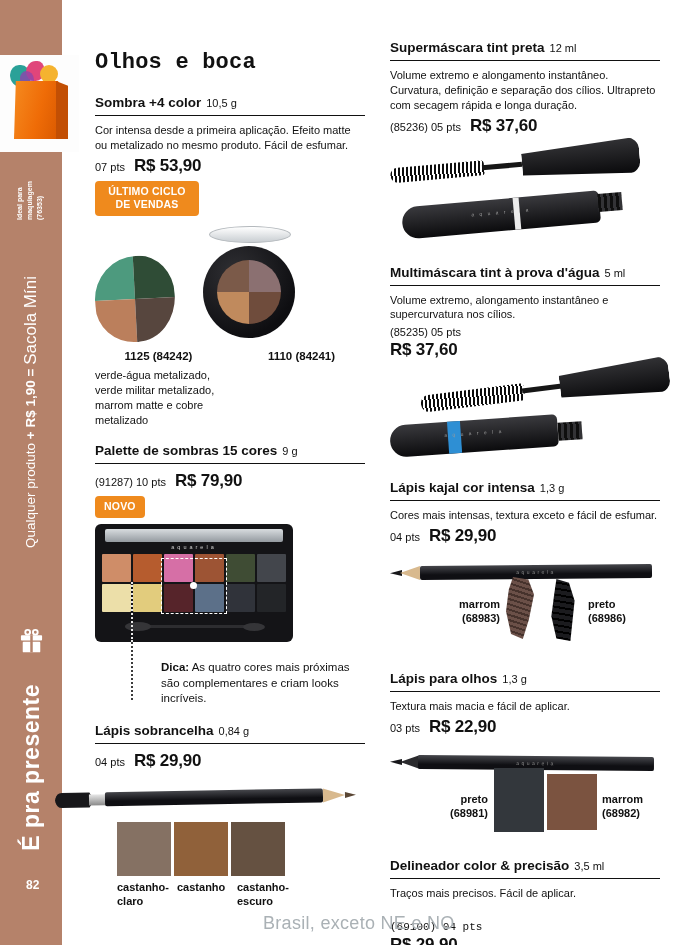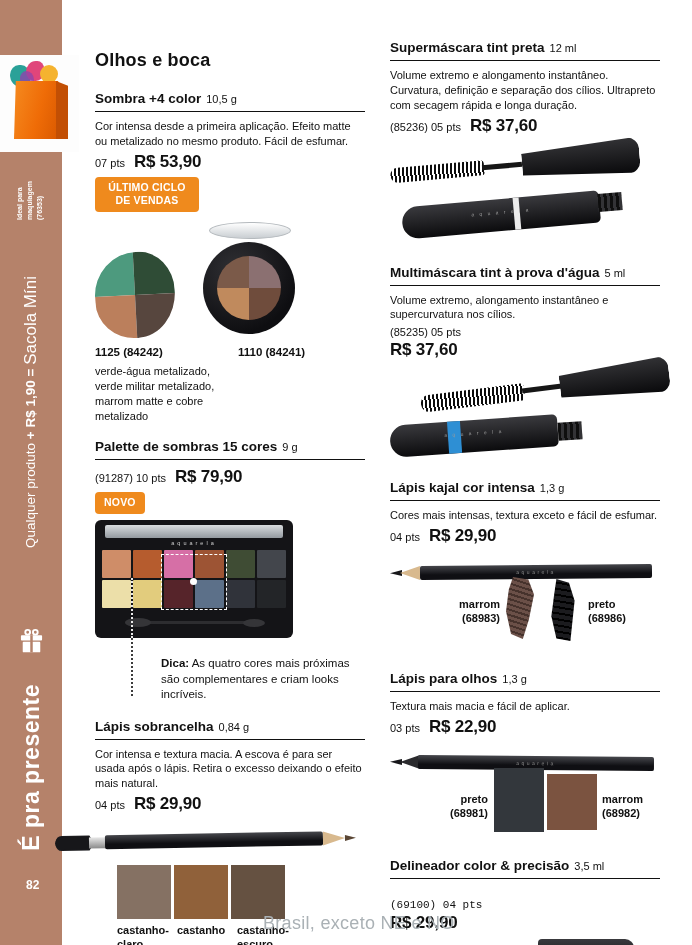--- a/index.html
+++ b/index.html
@@ -24,21 +24,21 @@
   .promo-bold{font-weight:bold;}
   .promo-product{font-size:17px;}
   .gift-wrap{position:absolute;left:18px;top:628px;width:27px;height:27px;}
   .side-big{position:absolute;left:0;top:660px;width:62px;height:214px;display:flex;align-items:center;justify-content:center;}
   .side-big .v-text{font-size:23px;font-weight:bold;letter-spacing:.5px;}
   .page-num{position:absolute;left:26px;top:878px;color:#fff;font-weight:bold;font-size:12px;text-align:right;}
   
   .col{position:absolute;top:0;width:270px;}
   .col-left{left:95px;}
   .col-right{left:390px;}
-  .page-title{margin:50px 0 20px;font-size:18px;font-weight:bold;letter-spacing:.2px;}
+  .page-title{margin:50px 0 20px;font-size:22px;font-weight:bold;letter-spacing:.2px;font-family:Liberation Mono, monospace;}
   .section{margin-bottom:16px;position:relative;}
   .prod-header{border-bottom:1.6px solid #111;padding-bottom:5px;margin-bottom:7px;display:flex;align-items:baseline;gap:5px;}
   .prod-name{font-size:13.5px;font-weight:bold;}
   .prod-size{font-size:11px;}
   .prod-desc{font-size:11px;line-height:1.35;margin:0 0 3px;}
   .price-row{display:flex;align-items:baseline;gap:9px;margin:3px 0 5px;}
   .meta{font-size:11px;}
   .price{font-size:17px;font-weight:bold;letter-spacing:-.2px;}
   .badge{display:inline-block;background:#ef8a1d;color:#fff;font-weight:bold;font-size:10.5px;
          line-height:1.3;padding:4px 9px;border-radius:4px;text-align:center;letter-spacing:.2px;}
@@ -49,21 +49,21 @@
         border-radius:55% 45% 50% 50% / 52% 48% 55% 45%;overflow:hidden;transform:rotate(-3deg);}
   .compact{position:relative;width:96px;height:120px;}
   .lid{position:absolute;left:8px;top:4px;width:80px;height:15px;border-radius:50%;
        background:linear-gradient(180deg,#ffffff,#c9ced2);border:1px solid #b4b9bd;}
   .compact-base{position:absolute;left:2px;top:24px;width:92px;height:92px;border-radius:50%;
        background:radial-gradient(circle at 35% 30%,#303034,#0e0e11 72%);}
   .compact-inner{position:absolute;left:16px;top:38px;width:64px;height:64px;border-radius:50%;overflow:hidden;
        display:grid;grid-template-columns:1fr 1fr;grid-template-rows:1fr 1fr;box-shadow:inset 0 0 6px rgba(0,0,0,.6);}
   .shade-cols{display:flex;gap:16px;margin-top:8px;}
   .shade-col{flex:1;}
-  .shade-code{font-size:11.5px;font-weight:bold;margin:0 0 6px;}
+  .shade-code{font-size:11.5px;font-weight:bold;margin:0 0 6px;text-align:center;}
   .shade-desc{font-size:11px;line-height:1.35;margin:0;}
   
   .palette-wrap{position:relative;margin-top:6px;}
   .palette{position:relative;width:198px;height:118px;background:#141417;border-radius:6px;}
   .palette-window{position:absolute;left:10px;top:5px;width:178px;height:13px;border-radius:2px;
        background:linear-gradient(180deg,#d8dcdf,#949aa0);}
   .palette-brand{position:absolute;left:0;top:20px;width:100%;text-align:center;color:#cfcfcf;
        font-size:5.5px;letter-spacing:3px;}
   .palette-grid{position:absolute;left:7px;top:30px;width:184px;height:58px;display:grid;
        grid-template-columns:repeat(6,1fr);grid-template-rows:1fr 1fr;gap:2px;}
@@ -246,21 +246,20 @@
         <div class="dash-vline-out"></div>
         <p class="tip-text"><b>Dica:</b><span> As quatro cores mais próximas são complementares e criam looks incríveis.</span></p>
       </div>
     </div>
 
     <div class="section">
       <div class="prod-header">
         <span class="prod-name">Lápis sobrancelha</span>
         <span class="prod-size">0,84 g</span>
       </div>
-      <p class="prod-desc">Cor intensa e textura macia. A escova é para ser usada após o lápis. Retira o excesso deixando o efeito mais natural.</p>
       <div class="price-row">
         <span class="meta">04 pts</span>
         <span class="price">R$ 29,90</span>
       </div>
       <div class="pencil-fig" style="transform:rotate(-1deg);">
         <div class="brow-bristles"></div>
         <div class="brow-ferrule"></div>
         <div class="pencil-body" style="left:10px;width:218px;"></div>
         <div class="wood-r" style="left:228px;"></div>
         <div class="lead-r" style="left:250px;border-left-color:#5a4634;"></div>
@@ -375,20 +374,21 @@
         <div class="pencil-label" style="left:30px;top:50px;width:68px;text-align:right;"><span>preto</span><br><span>(68981)</span></div>
         <div class="pencil-label" style="left:212px;top:50px;"><span>marrom</span><br><span>(68982)</span></div>
       </div>
     </div>
 
     <div class="section">
       <div class="prod-header">
         <span class="prod-name">Delineador color &amp; precisão</span>
         <span class="prod-size">3,5 ml</span>
       </div>
+      <p class="prod-desc">Traços mais precisos. Fácil de aplicar.</p>
       <p class="meta" style="margin:20px 0 2px;font-family:Liberation Mono, monospace;">(69100) 04 pts</p>
       <div class="price" style="margin:2px 0 0;">R$ 29,90</div>
       <div class="liner-fig">
 
         <div class="ln-cap"></div>
 
       </div>
     </div>
 
   </div>

